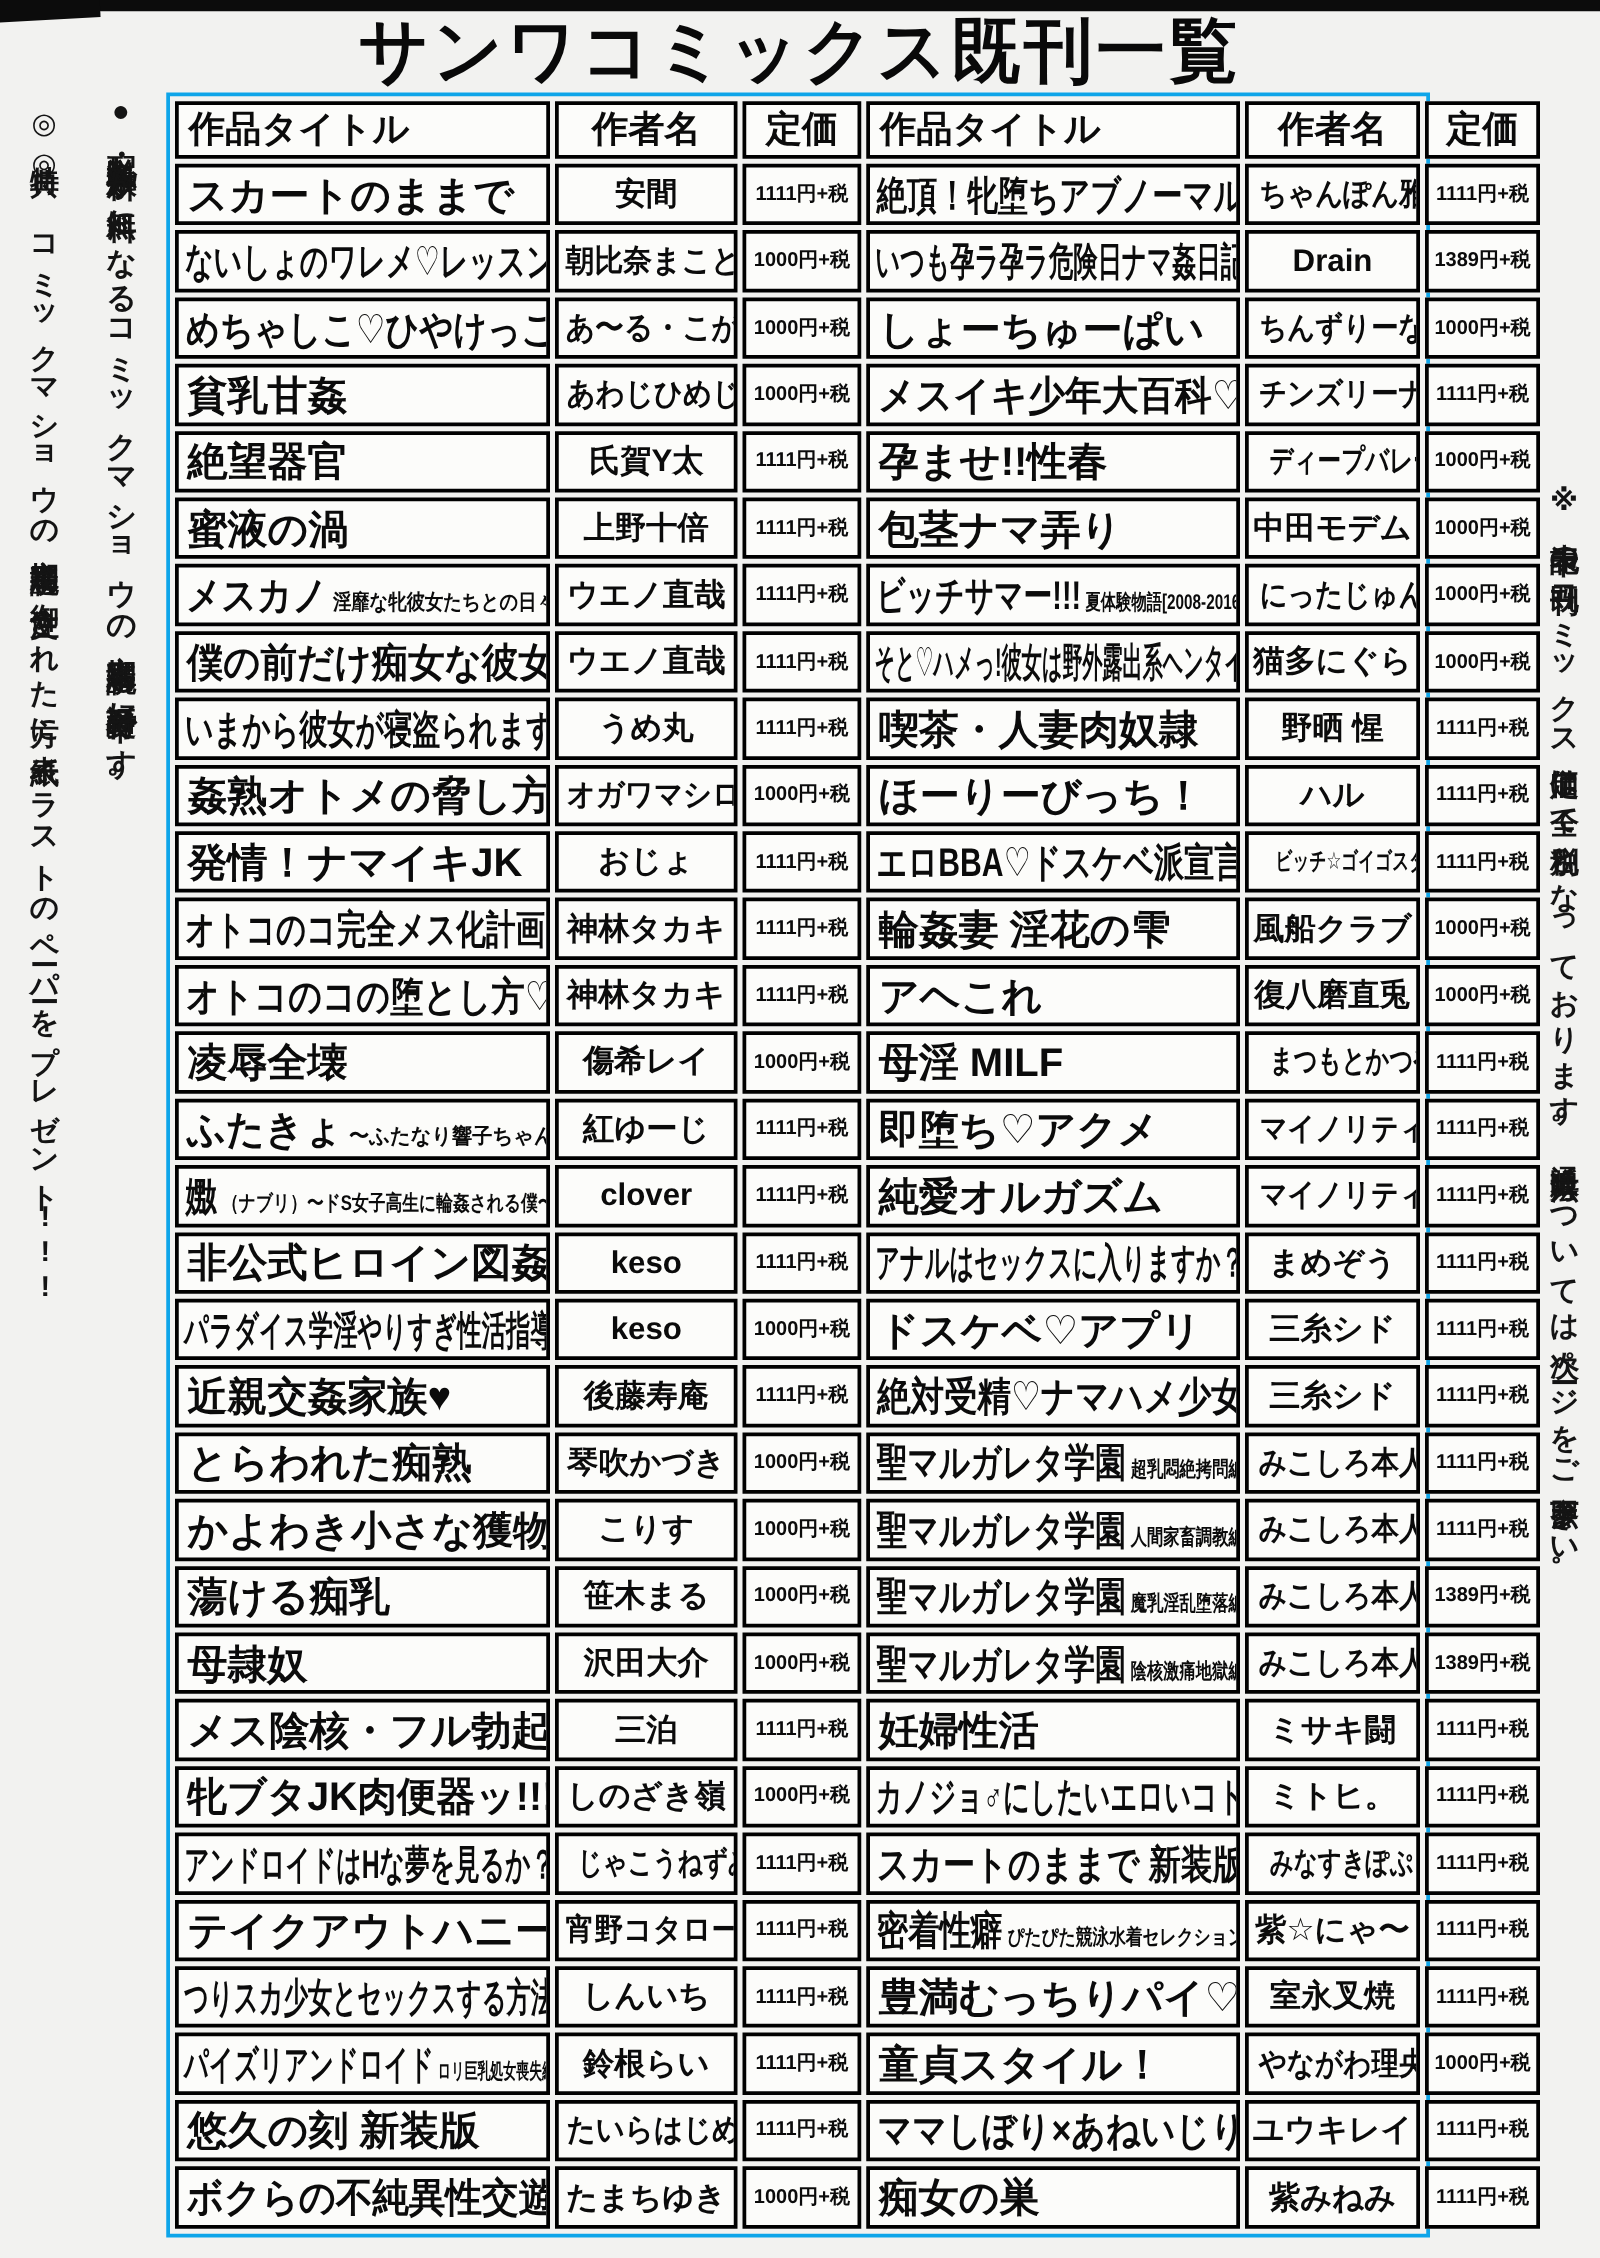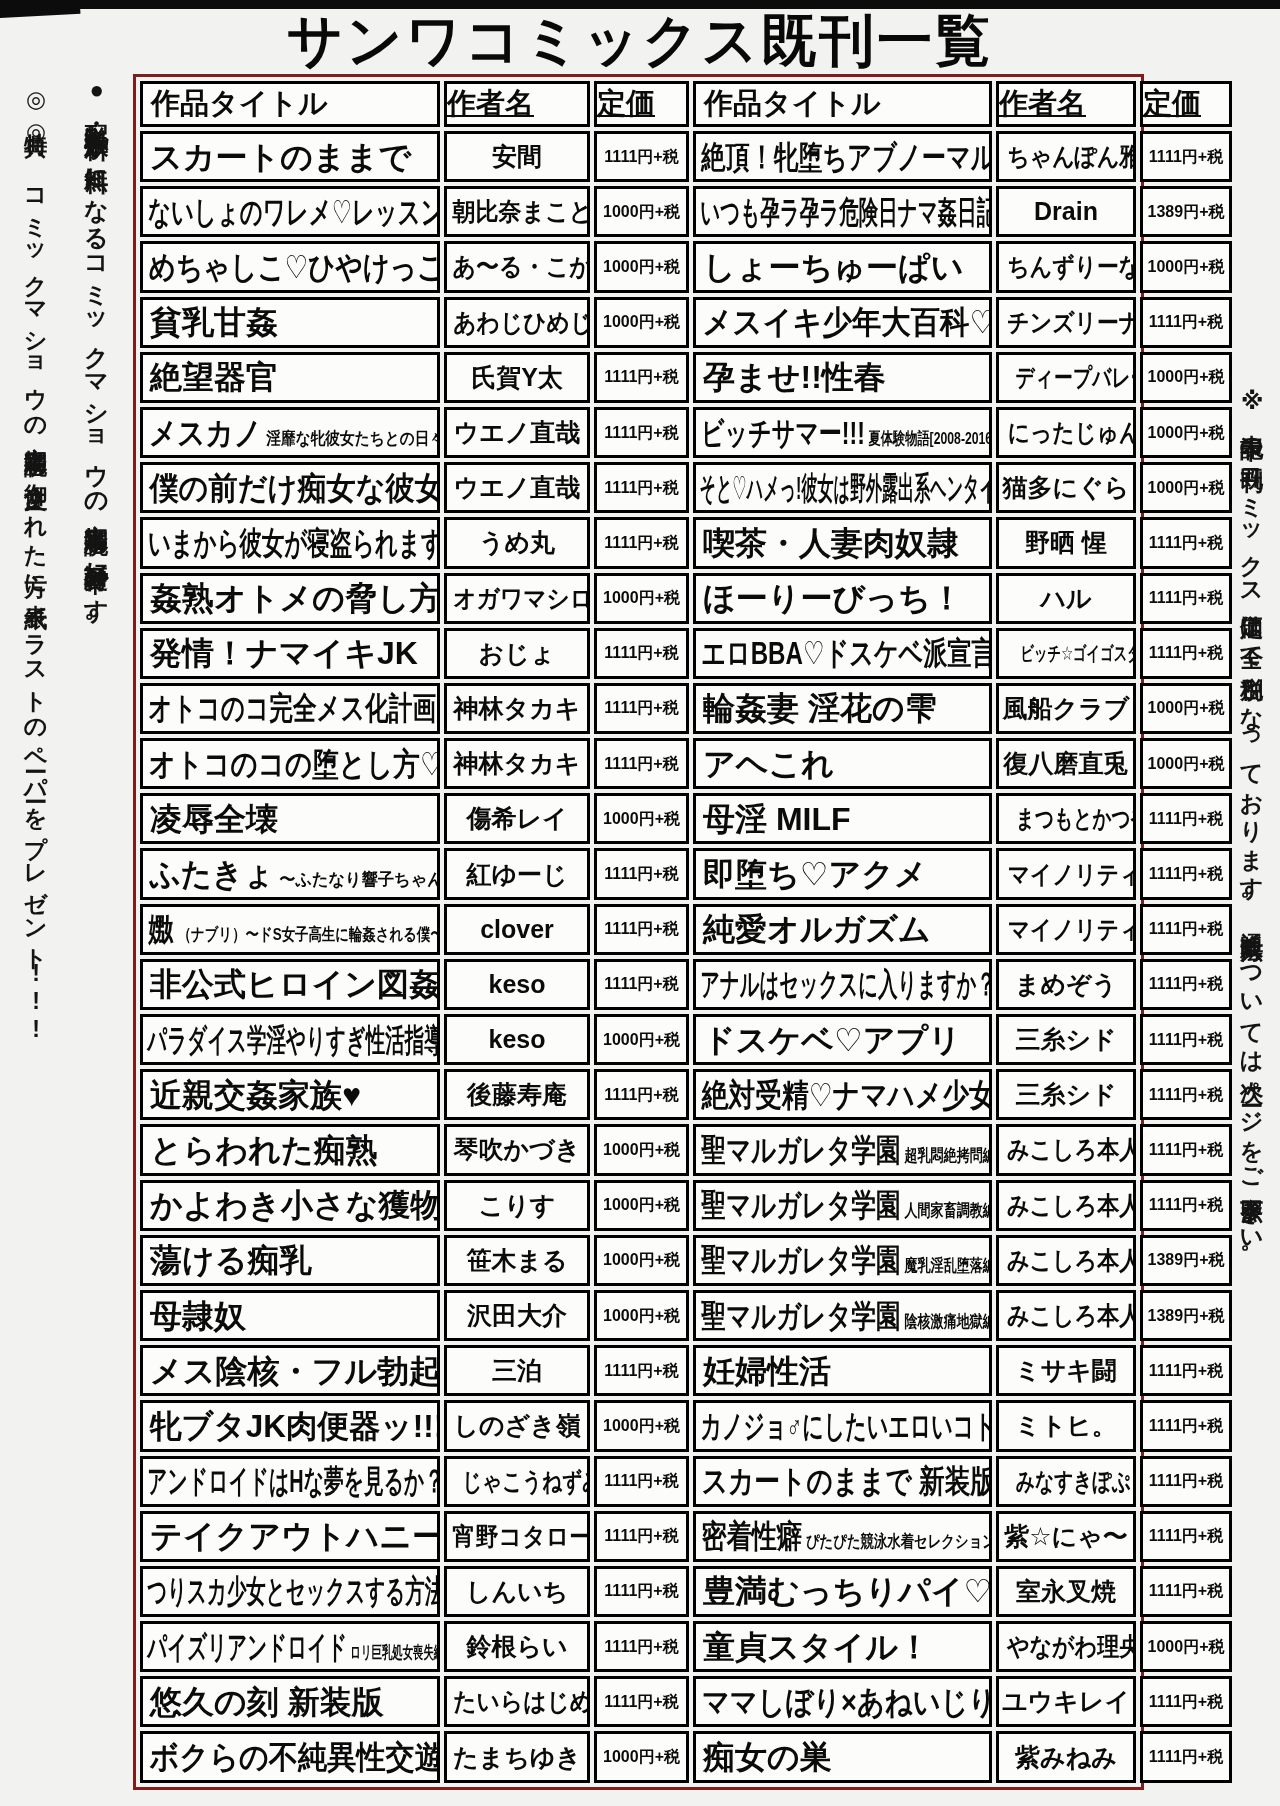--- a/index.html
+++ b/index.html
@@ -19,33 +19,33 @@
   .vnote{
     position:absolute;writing-mode:vertical-rl;text-orientation:upright;
     font-weight:700;color:#141414;line-height:1.05;letter-spacing:2px;
     white-space:nowrap;
   }
   .vnote.promo{left:24px;top:86px;font-size:23px;height:1700px;}
   .vnote.shipping{left:84px;top:76px;font-size:24px;height:1700px;}
   .vnote.tax{left:1240px;top:388px;font-size:23px;height:1400px;}
   .table-wrap{
     position:absolute;left:133px;top:74px;width:1011px;height:1716px;
-    border:3px solid #7f1d1d;box-sizing:border-box;background:#f2f2f0;
+    border:3px solid #0ea5e9;box-sizing:border-box;background:#f2f2f0;
   }
   table.catalog{
     width:100%;height:100%;table-layout:fixed;
     border-collapse:separate;border-spacing:4px;
   }
   th,td{
     border:3px solid #000;background:#fcfcfa;box-sizing:border-box;
     padding:0;vertical-align:middle;overflow:hidden;
   }
   th{height:40px;font-size:29px;font-weight:900;}
   th.h-title{text-align:left;padding-left:8px;}
-  th.h-mid{text-align:left;text-decoration:underline;}
+  th.h-mid{text-align:center;}
   td{height:46px;}
   .fit{display:block;width:100%;white-space:nowrap;line-height:1;}
   .tin{text-align:left;padding-left:7px;transform-origin:0 50%;}
   .tmain{font-size:32px;font-weight:900;letter-spacing:0px;}
   .tsub{font-size:17px;font-weight:900;margin-left:5px;}
   .ain{text-align:center;transform-origin:50% 50%;font-size:25px;font-weight:700;}
   .pin{text-align:center;transform-origin:50% 50%;font-size:16px;font-weight:700;letter-spacing:0;}
 </style>
 </head>
 <body>
@@ -175,20 +175,40 @@
           </td>
           <td>
             <div class="fit ain" style="transform: scaleX(0.752809);">ディープバレー</div>
           </td>
           <td>
             <div class="fit pin">1000円+税</div>
           </td>
         </tr>
         <tr>
           <td>
+            <div class="fit tin"><span class="tmain">蜜液の渦</span></div>
+          </td>
+          <td>
+            <div class="fit ain">上野十倍</div>
+          </td>
+          <td>
+            <div class="fit pin">1111円+税</div>
+          </td>
+          <td>
+            <div class="fit tin"><span class="tmain">包茎ナマ弄り</span></div>
+          </td>
+          <td>
+            <div class="fit ain">中田モデム</div>
+          </td>
+          <td>
+            <div class="fit pin">1000円+税</div>
+          </td>
+        </tr>
+        <tr>
+          <td>
             <div class="fit tin" style="transform: scaleX(0.862464);"><span class="tmain">メスカノ</span><span class="tsub">淫靡な牝彼女たちとの日々</span></div>
           </td>
           <td>
             <div class="fit ain">ウエノ直哉</div>
           </td>
           <td>
             <div class="fit pin">1111円+税</div>
           </td>
           <td>
             <div class="fit tin" style="transform: scaleX(0.719424);"><span class="tmain">ビッチサマー!!!</span><span class="tsub">夏体験物語[2008-2016]</span></div>

